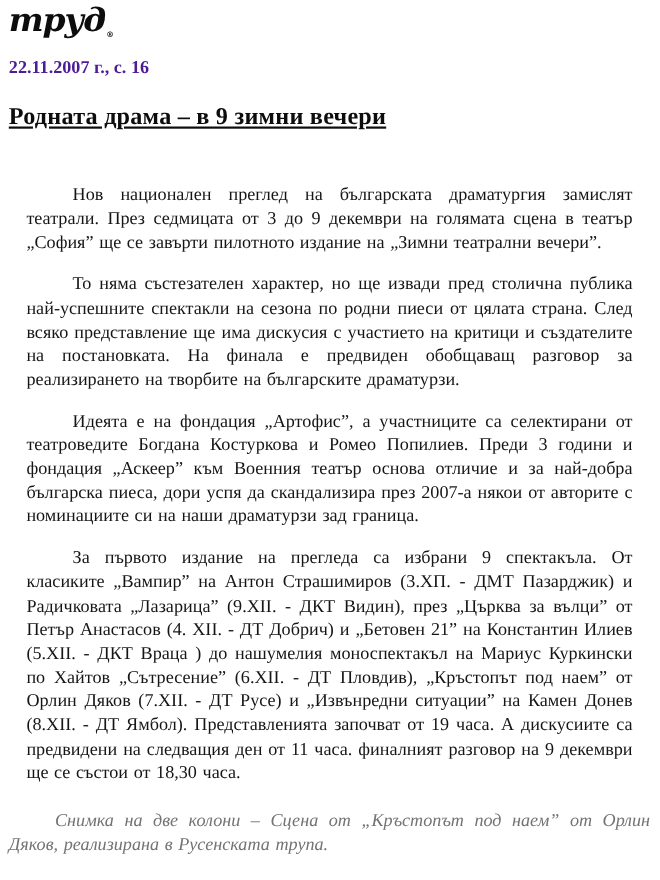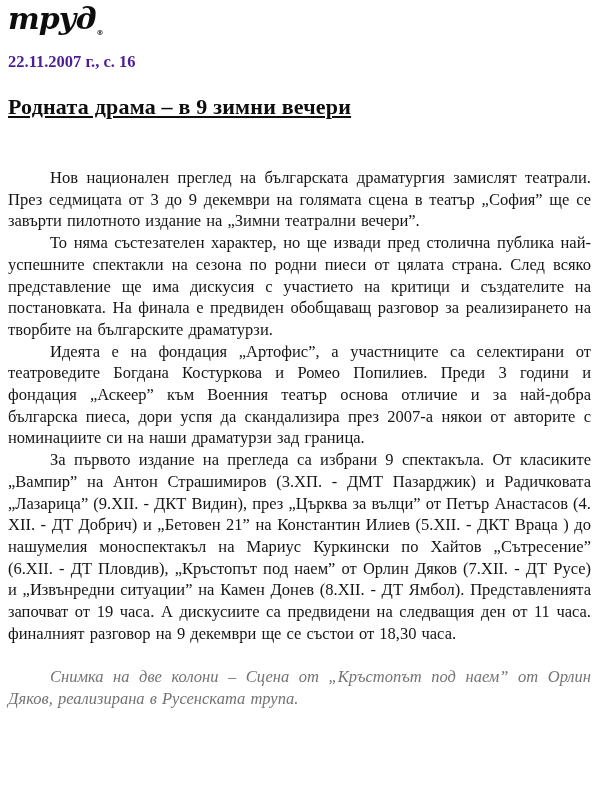--- a/index.html
+++ b/index.html
@@ -49,21 +49,21 @@
     font-weight: bold;
     margin: 24px 0 0 0;
     letter-spacing: 0.2px;
     color: #0d0d0d;
     text-decoration: underline;
   }
   .body-text {
     margin-top: 48px;
   }
   .body-text p {
-    margin: 0;
+    margin: 16px;
     font-size: 16.5px;
     line-height: 21.7px;
     text-align: justify;
     text-indent: 42px;
     word-spacing: 1px;
     color: #151515;
   }
   p.caption {
     margin: 22px 0 0 0;
     font-style: italic;

